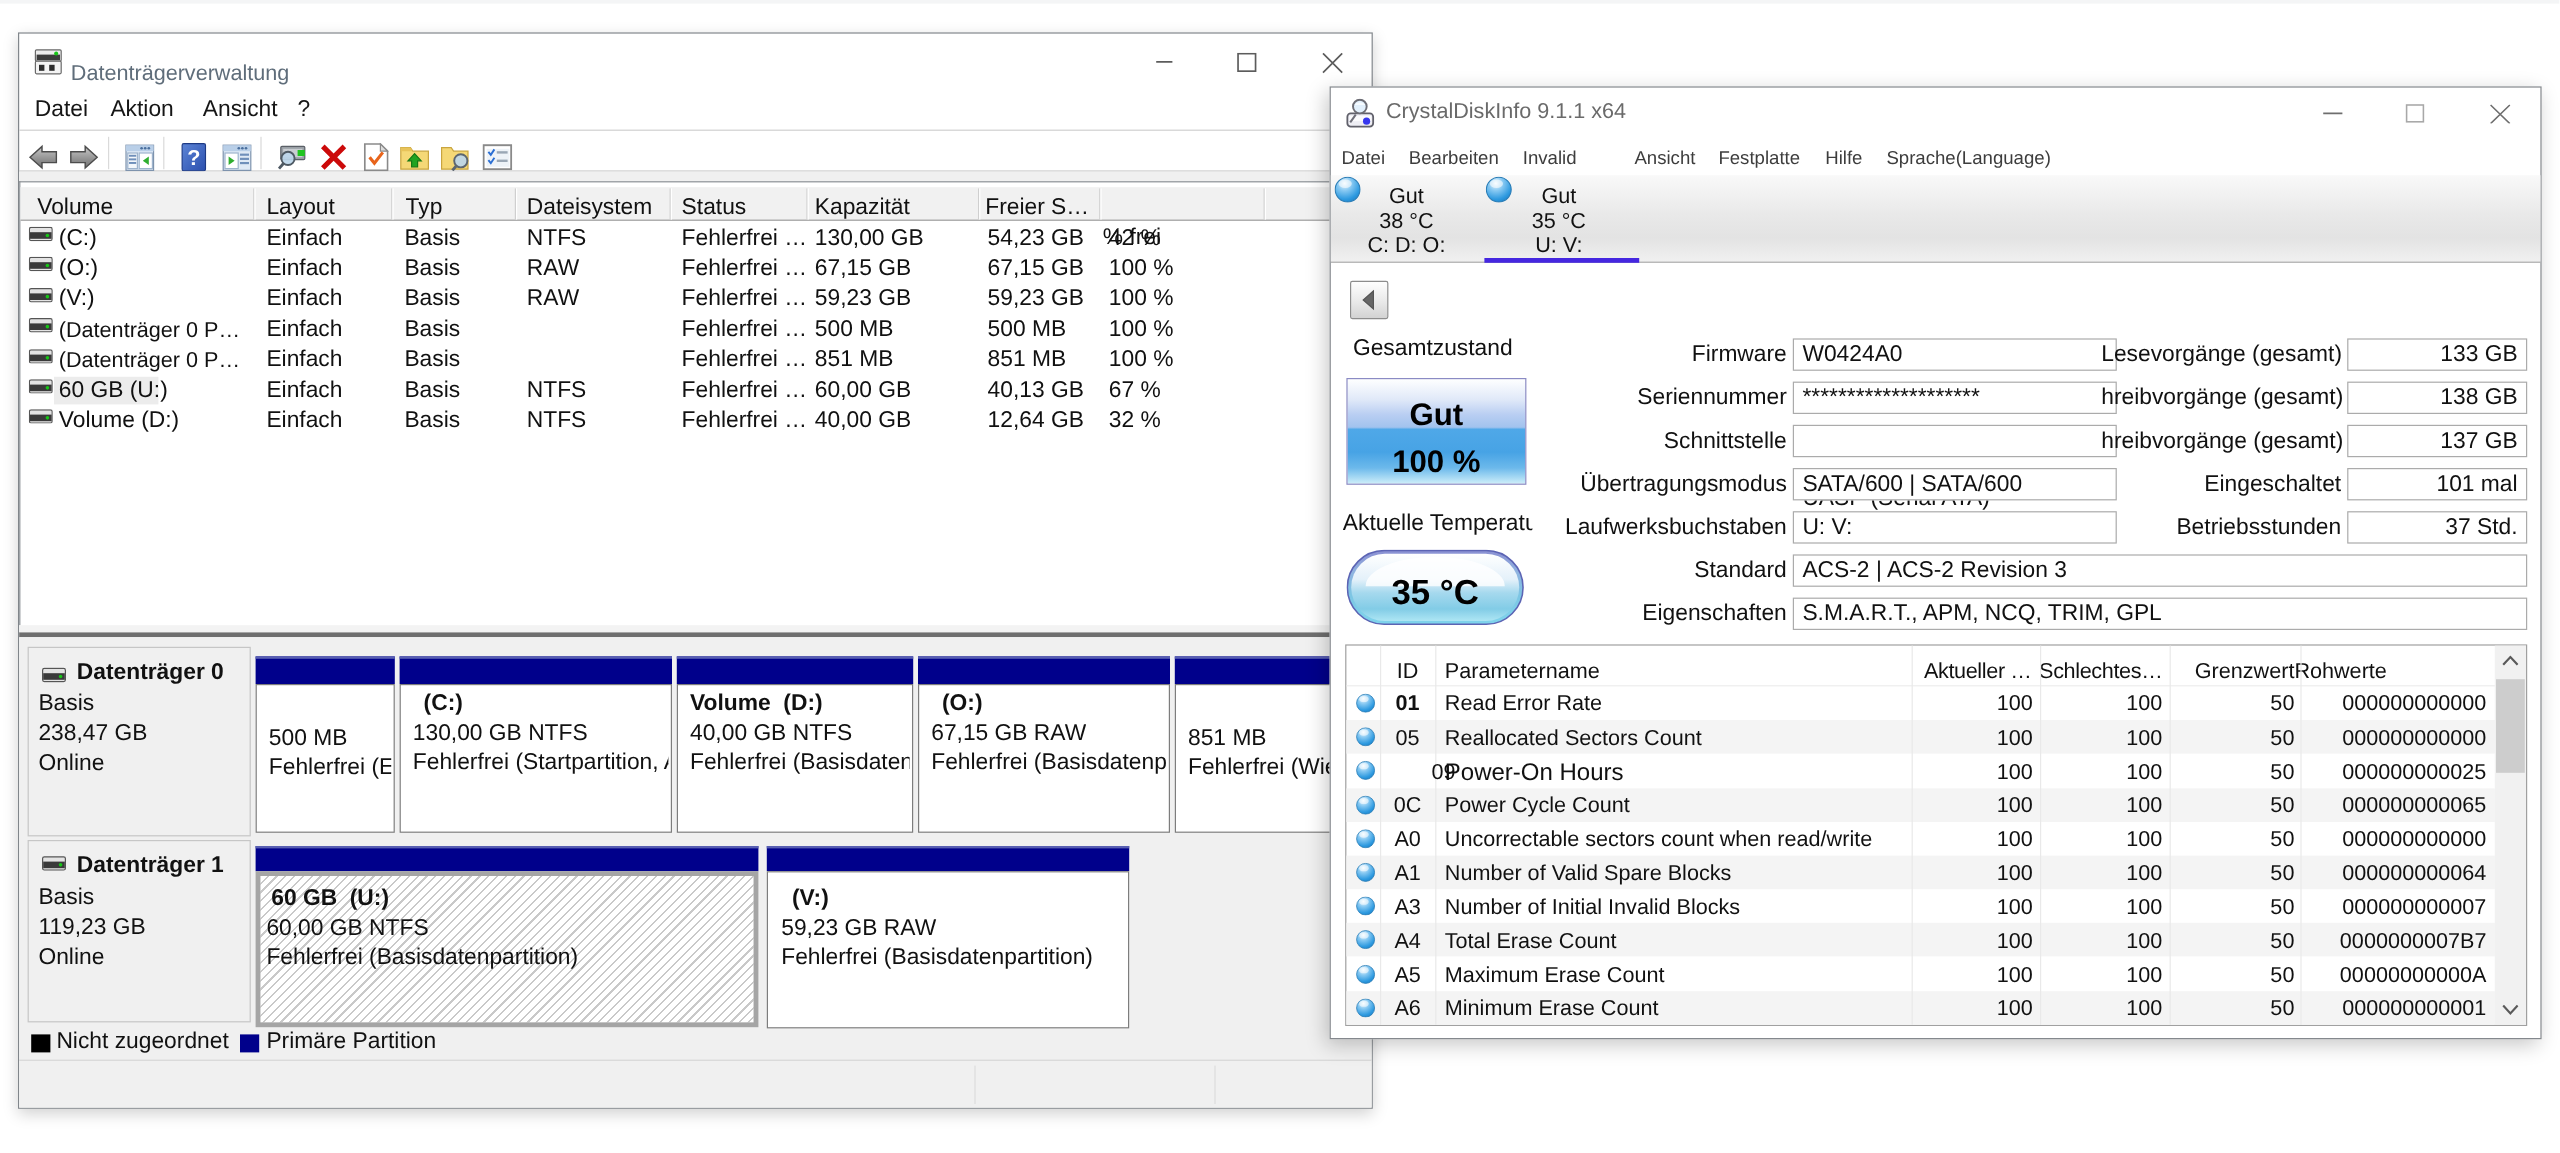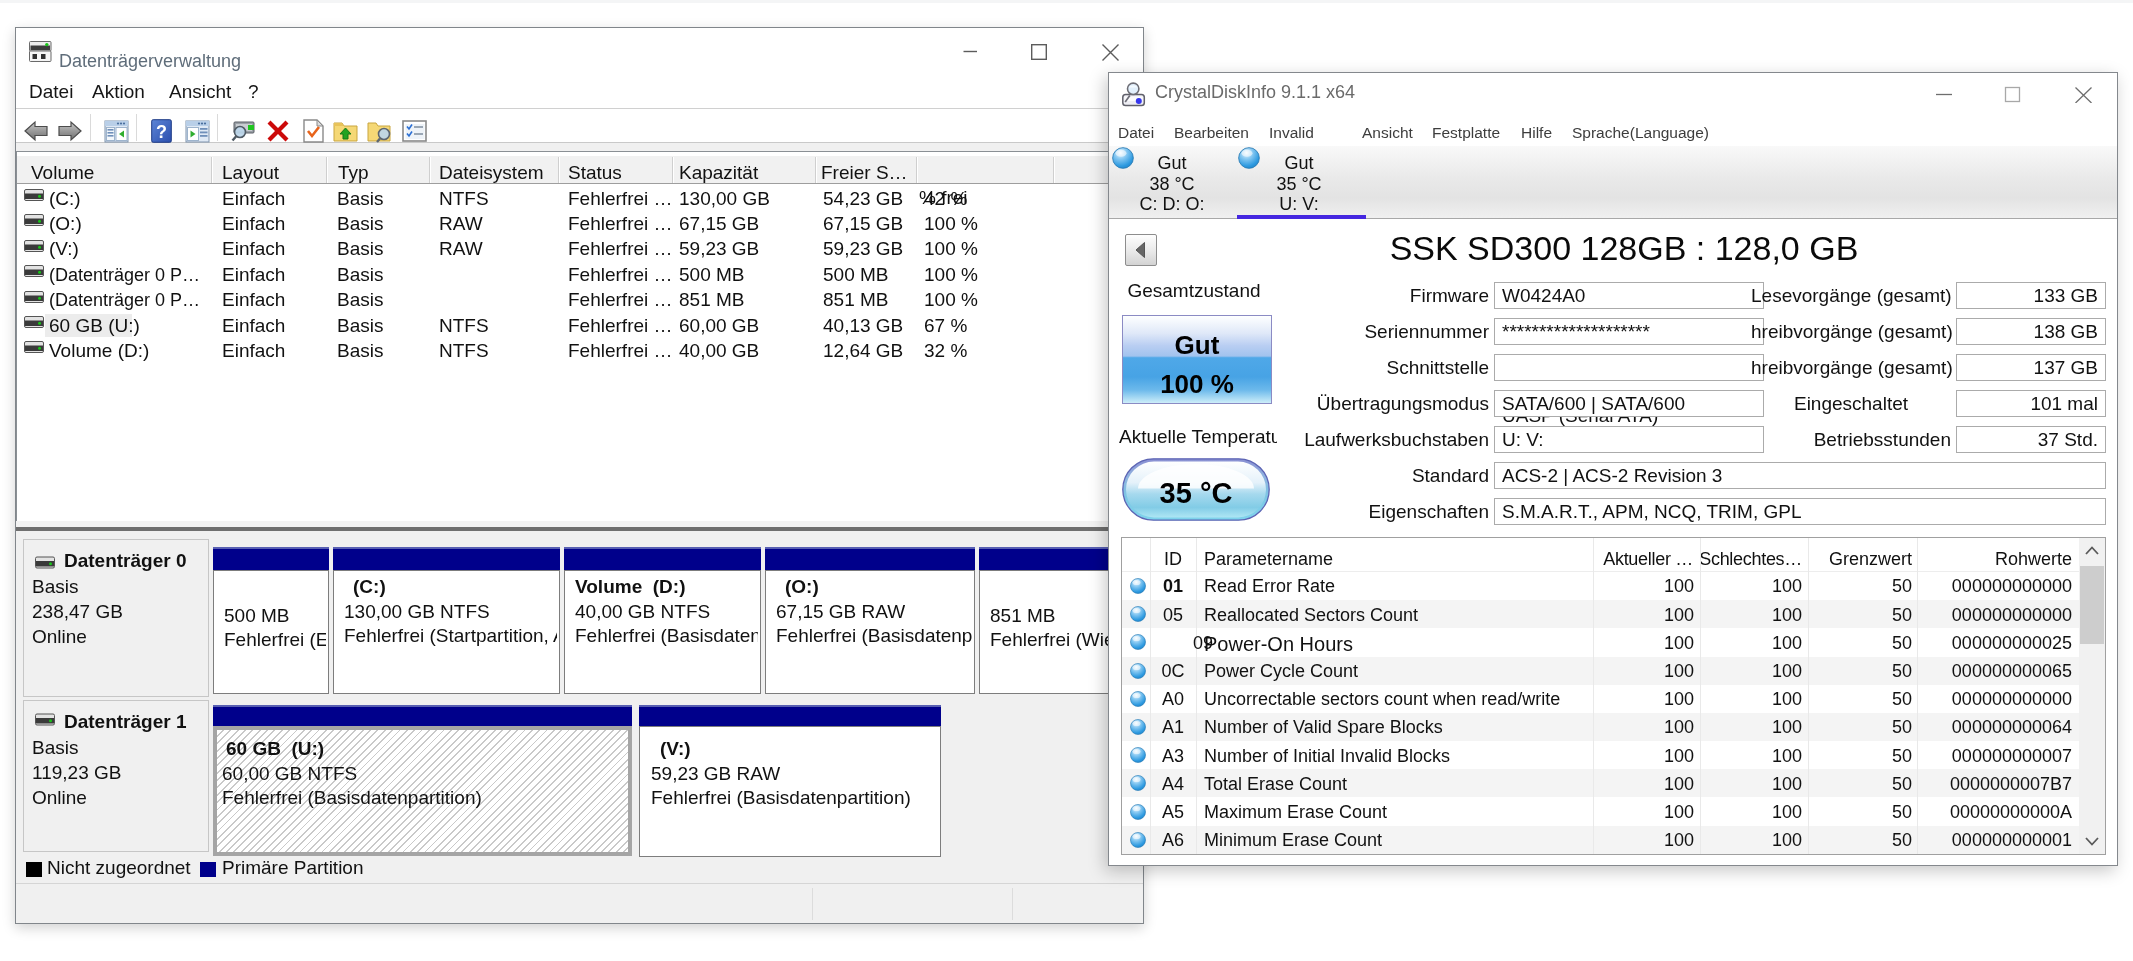--- a/index.html
+++ b/index.html
@@ -369,21 +369,20 @@
 <div class="abs nw" style="left:3px;top:101px;font-size:18px;color:#111;width:120px;text-align:center;">38 °C</div>
 <div class="abs nw" style="left:3px;top:121px;font-size:18px;color:#111;width:120px;text-align:center;">C: D: O:</div>
 <div class="abs nw" style="left:130px;top:80px;font-size:18px;color:#111;width:120px;text-align:center;">Gut</div>
 <div class="abs nw" style="left:130px;top:101px;font-size:18px;color:#111;width:120px;text-align:center;">35 °C</div>
 <div class="abs nw" style="left:130px;top:121px;font-size:18px;color:#111;width:120px;text-align:center;">U: V:</div>
 <div class="abs" style="left:128px;top:142px;width:129px;height:4px;background:#4527e0;"></div>
 <div class="abs" style="left:16px;top:161px;width:32px;height:32px;background:linear-gradient(#fefefe,#e9e9e9 55%,#d3d3d3);border:1px solid #8d8d8d;border-radius:2px;">
 <svg width="30" height="30" viewBox="0 0 30 30">
           <path d="M18.5 7.5 L10 15 L18.5 22.5 Z" fill="#666" stroke="#555"></path>
         </svg></div>
-<div class="abs nw" style="left:275px;top:156px;font-size:34px;color:#0a0a0a;width:480px;text-align:center;">SSK SD300 128GB : 128,0 GB</div>
 <div class="abs nw" style="left:10px;top:207px;font-size:19px;color:#111;width:150px;text-align:center;">Gesamtzustand</div>
 <div class="abs" style="left:13px;top:242px;width:150px;height:89px;border:1px solid #8b8bc4;background:linear-gradient(#feffff 0%,#dfe8f8 20%,#b9cef2 34%,#a2c3ee 46%,#4fa8e8 48%,#47a3e5 70%,#6cb9eb 85%,#cdeef9 100%);">
 <div class="abs nw" style="left:0;top:14px;width:148px;text-align:center;font-size:26px;font-weight:bold;">Gut</div>
 <div class="abs nw" style="left:0;top:53px;width:148px;text-align:center;font-size:26px;font-weight:bold;">100 %</div>
       </div>
 <div class="abs nw" style="left:10px;top:353px;font-size:19px;color:#111;width:158px;overflow:hidden;">Aktuelle Temperatur</div>
 <svg class="abs" style="left:13px;top:385px" width="148" height="63" viewBox="0 0 148 63">
 <defs>
 <linearGradient id="pg1" x1="0" y1="0" x2="0" y2="1">
 <stop offset="0" stop-color="#8a8fd2"></stop>
@@ -427,38 +426,38 @@
 <div class="abs nw" style="left:393px;top:428px;font-size:19px;color:#111;">S.M.A.R.T., APM, NCQ, TRIM, GPL</div>
 <div class="abs nw" style="left:642px;top:212px;font-size:19px;color:#111;width:200px;text-align:right;">Lesevorgänge (gesamt)</div>
 <div class="abs" style="left:847px;top:209px;width:150px;height:27px;background:#fff;border:1px solid #ababab;"></div>
 <div class="abs nw" style="left:847px;top:212px;font-size:19px;color:#111;width:142px;text-align:right;">133 GB</div>
 <div class="abs nw" style="left:642px;top:248px;font-size:19px;color:#111;width:200px;text-align:right;">hreibvorgänge (gesamt)</div>
 <div class="abs" style="left:847px;top:245px;width:150px;height:27px;background:#fff;border:1px solid #ababab;"></div>
 <div class="abs nw" style="left:847px;top:248px;font-size:19px;color:#111;width:142px;text-align:right;">138 GB</div>
 <div class="abs nw" style="left:642px;top:284px;font-size:19px;color:#111;width:200px;text-align:right;">hreibvorgänge (gesamt)</div>
 <div class="abs" style="left:847px;top:281px;width:150px;height:27px;background:#fff;border:1px solid #ababab;"></div>
 <div class="abs nw" style="left:847px;top:284px;font-size:19px;color:#111;width:142px;text-align:right;">137 GB</div>
-<div class="abs nw" style="left:642px;top:320px;font-size:19px;color:#111;width:200px;text-align:center;">Eingeschaltet</div>
+<div class="abs nw" style="left:642px;top:320px;font-size:19px;color:#111;width:200px;text-align:right;">Eingeschaltet</div>
 <div class="abs" style="left:847px;top:317px;width:150px;height:27px;background:#fff;border:1px solid #ababab;"></div>
 <div class="abs nw" style="left:847px;top:320px;font-size:19px;color:#111;width:142px;text-align:right;">101 mal</div>
 <div class="abs nw" style="left:642px;top:356px;font-size:19px;color:#111;width:200px;text-align:right;">Betriebsstunden</div>
 <div class="abs" style="left:847px;top:353px;width:150px;height:27px;background:#fff;border:1px solid #ababab;"></div>
 <div class="abs nw" style="left:847px;top:356px;font-size:19px;color:#111;width:142px;text-align:right;">37 Std.</div>
 <div class="abs" style="left:12px;top:464px;width:985px;height:318px;border:1px solid #a0a0a0;background:#fff;">
 <div class="abs" style="left:0;top:62px;width:957px;height:28px;background:#f4f4f4;"></div>
 <div class="abs" style="left:0;top:119px;width:957px;height:28px;background:#f4f4f4;"></div>
 <div class="abs" style="left:0;top:175px;width:957px;height:28px;background:#f4f4f4;"></div>
 <div class="abs" style="left:0;top:231px;width:957px;height:28px;background:#f4f4f4;"></div>
 <div class="abs" style="left:0;top:288px;width:957px;height:28px;background:#f4f4f4;"></div>
 <div class="abs nw" style="left:28px;top:11px;font-size:18px;color:#111;width:46px;text-align:center;">ID</div>
 <div class="abs nw" style="left:82px;top:11px;font-size:18px;color:#111;">Parametername</div>
 <div class="abs nw" style="left:411px;top:11px;font-size:18px;color:#111;width:160px;text-align:right;letter-spacing:-0.3px;">Aktueller …</div>
 <div class="abs nw" style="left:520px;top:11px;font-size:18px;color:#111;width:160px;text-align:right;letter-spacing:-0.3px;">Schlechtes…</div>
 <div class="abs nw" style="left:630px;top:11px;font-size:18px;color:#111;width:160px;text-align:right;">Grenzwert</div>
-<div class="abs nw" style="left:790px;top:11px;font-size:18px;color:#111;width:160px;text-align:right;">Rohwerte</div>
+<div class="abs nw" style="left:790px;top:11px;font-size:18px;color:#111;width:160px;">Rohwerte</div>
 <div class="abs" style="left:0;top:33px;width:957px;height:1px;background:#ededed;"></div>
 <div class="abs" style="left:28px;top:0;width:1px;height:316px;background:#e9e9e9;"></div>
 <div class="abs" style="left:74px;top:0;width:1px;height:316px;background:#e9e9e9;"></div>
 <div class="abs" style="left:471px;top:0;width:1px;height:316px;background:#e9e9e9;"></div>
 <div class="abs" style="left:578px;top:0;width:1px;height:316px;background:#e9e9e9;"></div>
 <div class="abs" style="left:686px;top:0;width:1px;height:316px;background:#e9e9e9;"></div>
 <div class="abs" style="left:795px;top:0;width:1px;height:316px;background:#e9e9e9;"></div>
 <svg class="abs" style="left:8px;top:40.0px" width="16" height="16" viewBox="0 0 20 20">
 <defs>
             <radialGradient id="o8_40.0" cx="0.38" cy="0.25" r="0.85">

